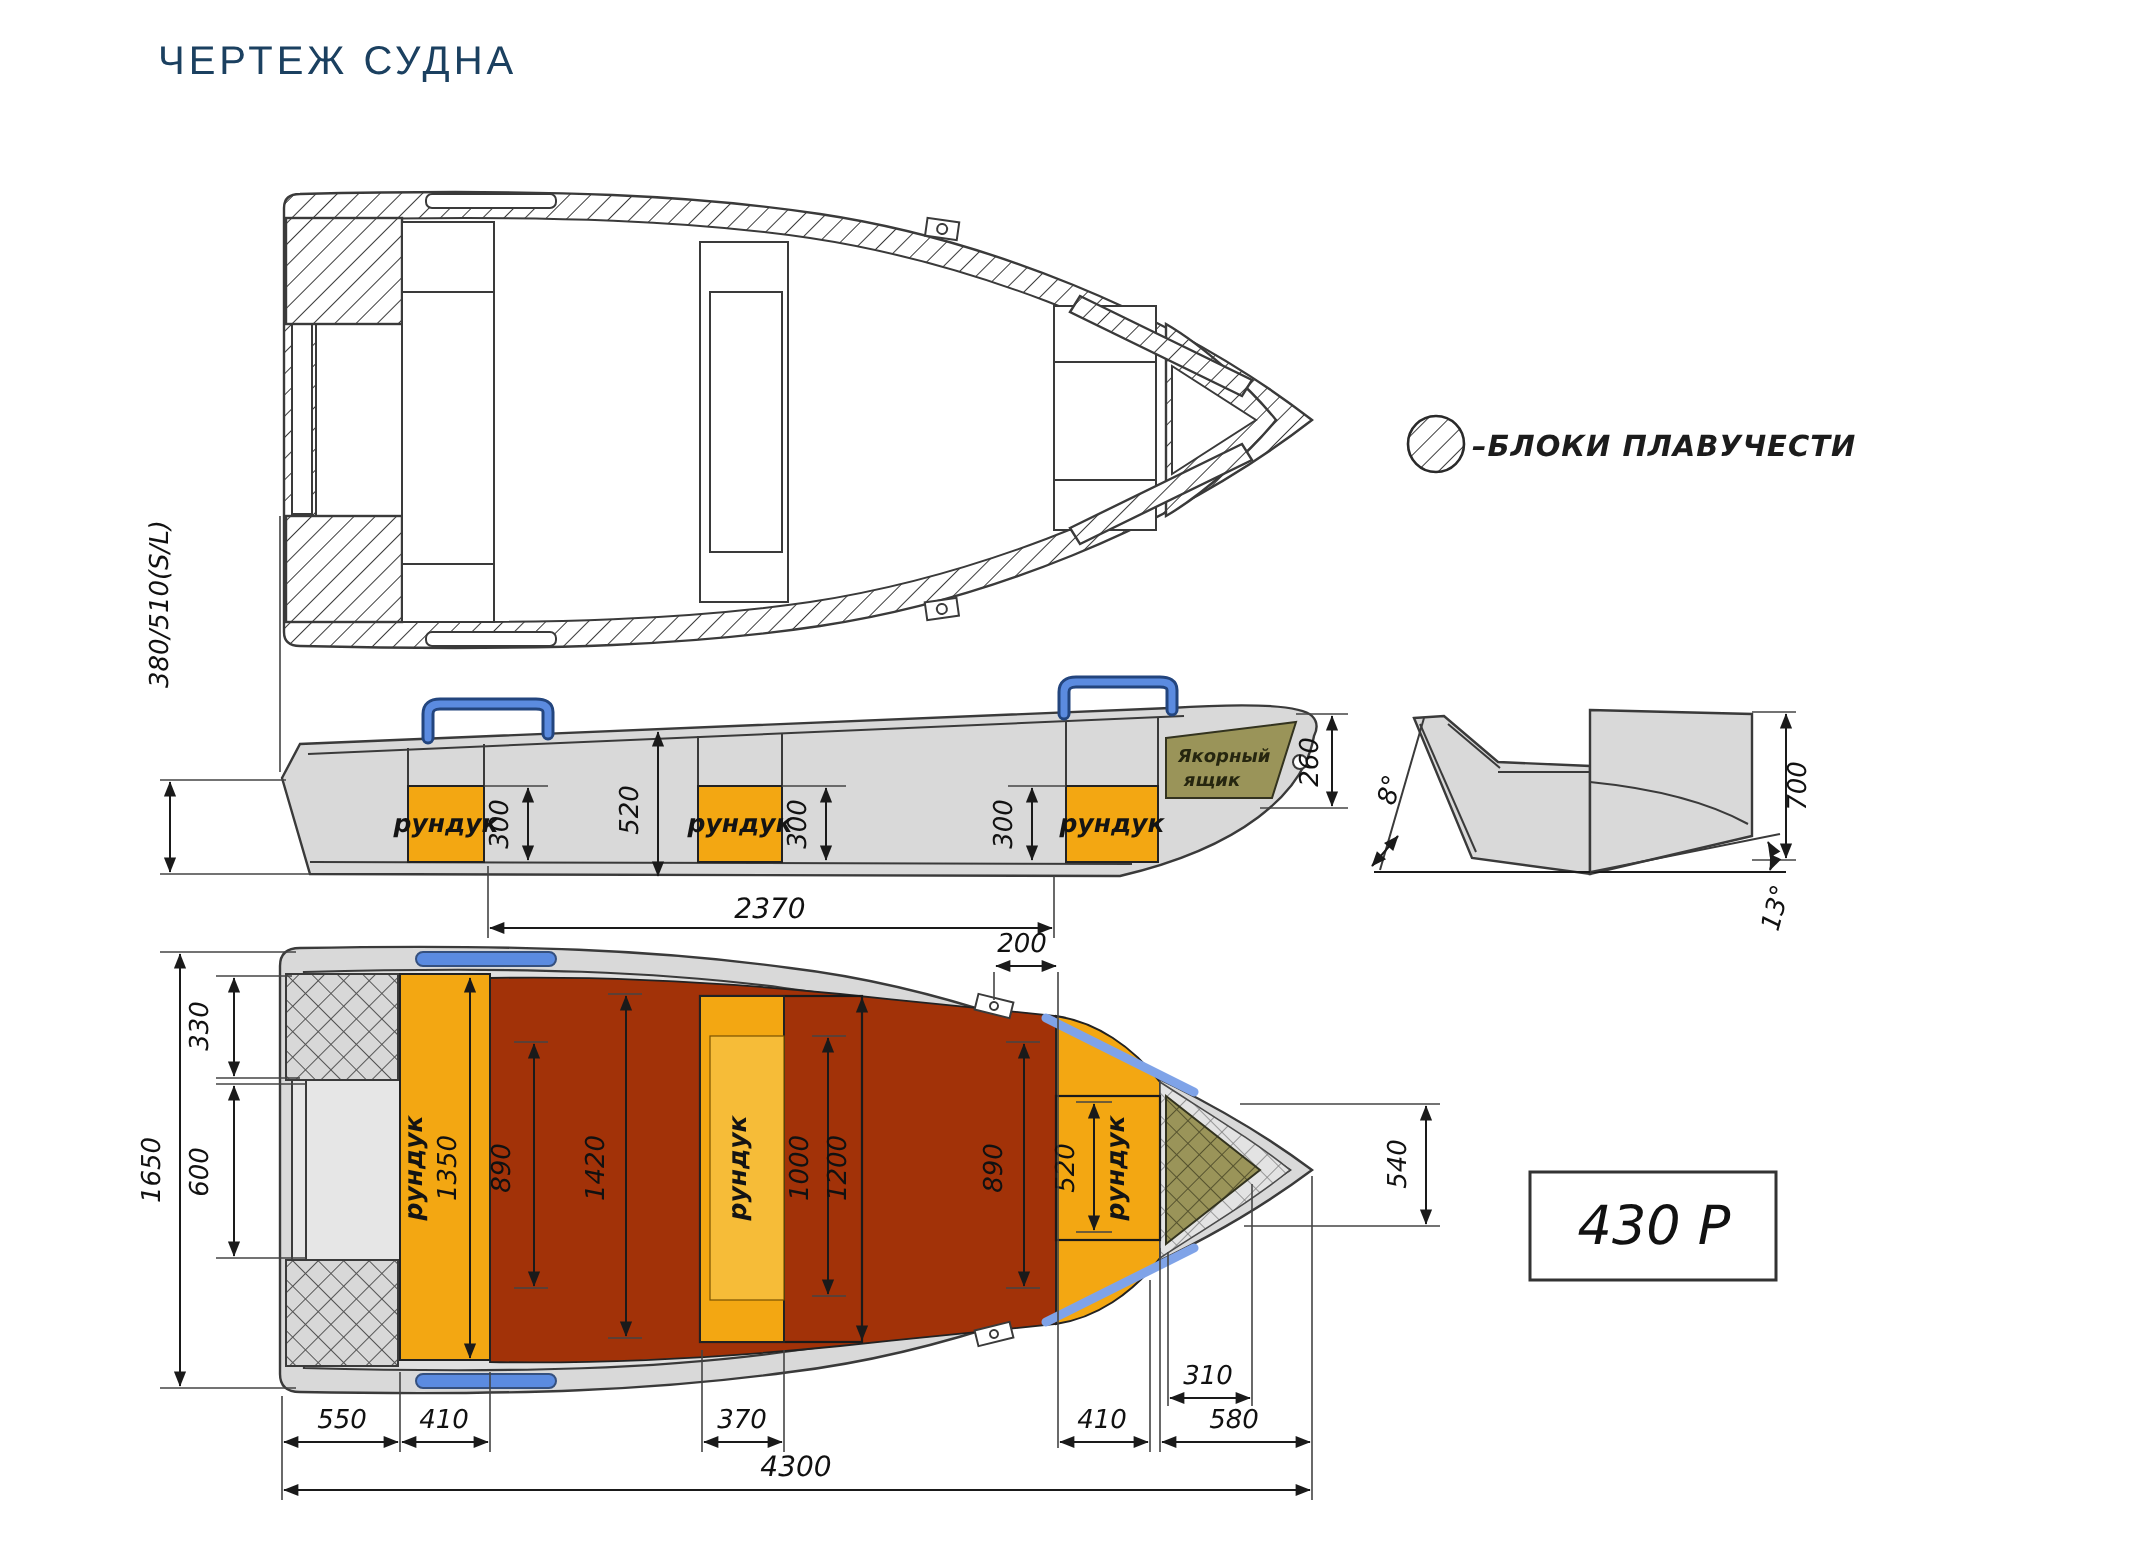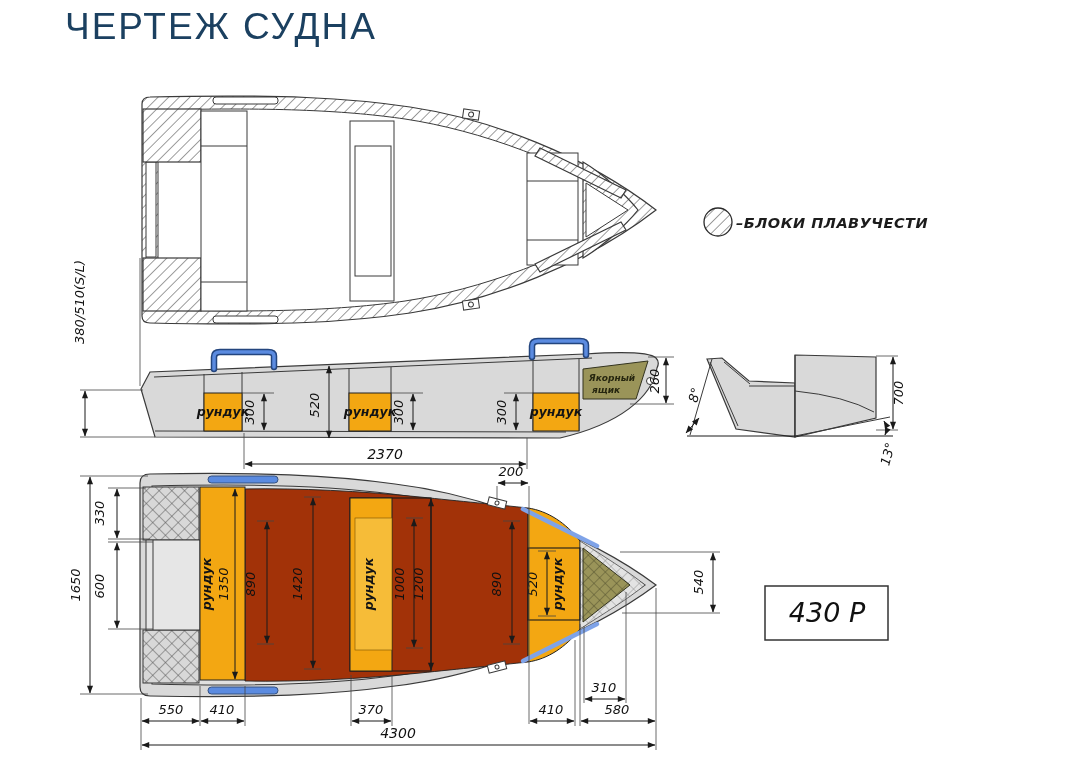--- a/index.html
+++ b/index.html
@@ -1,19 +1,19 @@
 <!DOCTYPE html>
 <html style="--title-navy: #1B4060; --hull-gray: #D9D9D9; --locker-yellow: #F3A712; --floor-red: #A23208; --olive-khaki: #9A9459; --handle-blue: #5B8BE0; --rubrail-blue: #7FA3E8;"><head>
 <meta charset="utf-8">
 <style>
   html,body{margin:0;padding:0;background:#fff;}
   .page{position:relative;width:1069px;height:772px;background:#fff;overflow:hidden;
         font-family:"Liberation Sans",sans-serif;}
-  h1.title{position:absolute;left:63px;top:4px;margin:2px;
-        font-family:"Liberation Sans",sans-serif;font-weight:500;font-size:37px;
+  h1.title{position:absolute;left:63px;top:4px;margin:16px;
+        font-family:"Liberation Sans",sans-serif;font-weight:500;font-size:20px;
         letter-spacing:2px;color:var(--title-navy,#1B4060);}
   svg{position:absolute;left:0;top:0;}
   
   .hatched{fill:url(#hatch);stroke:#3a3a3a;stroke-width:1.2;}
   .xgray{fill:url(#xhatchGray);stroke:#3a3a3a;stroke-width:1;}
   .xlight{fill:url(#xhatchLight);stroke:#4a4a4a;stroke-width:.8;}
   .xolive{fill:url(#xhatchOlive);stroke:#33331f;stroke-width:1;}
   .whitefill{fill:#fff;stroke:#3a3a3a;stroke-width:1;}
   .grayfill{fill:var(--hull-gray,#d9d9d9);stroke:#3a3a3a;stroke-width:1.2;}
   .graylight{fill:#e6e6e6;stroke:#3a3a3a;stroke-width:1;}

